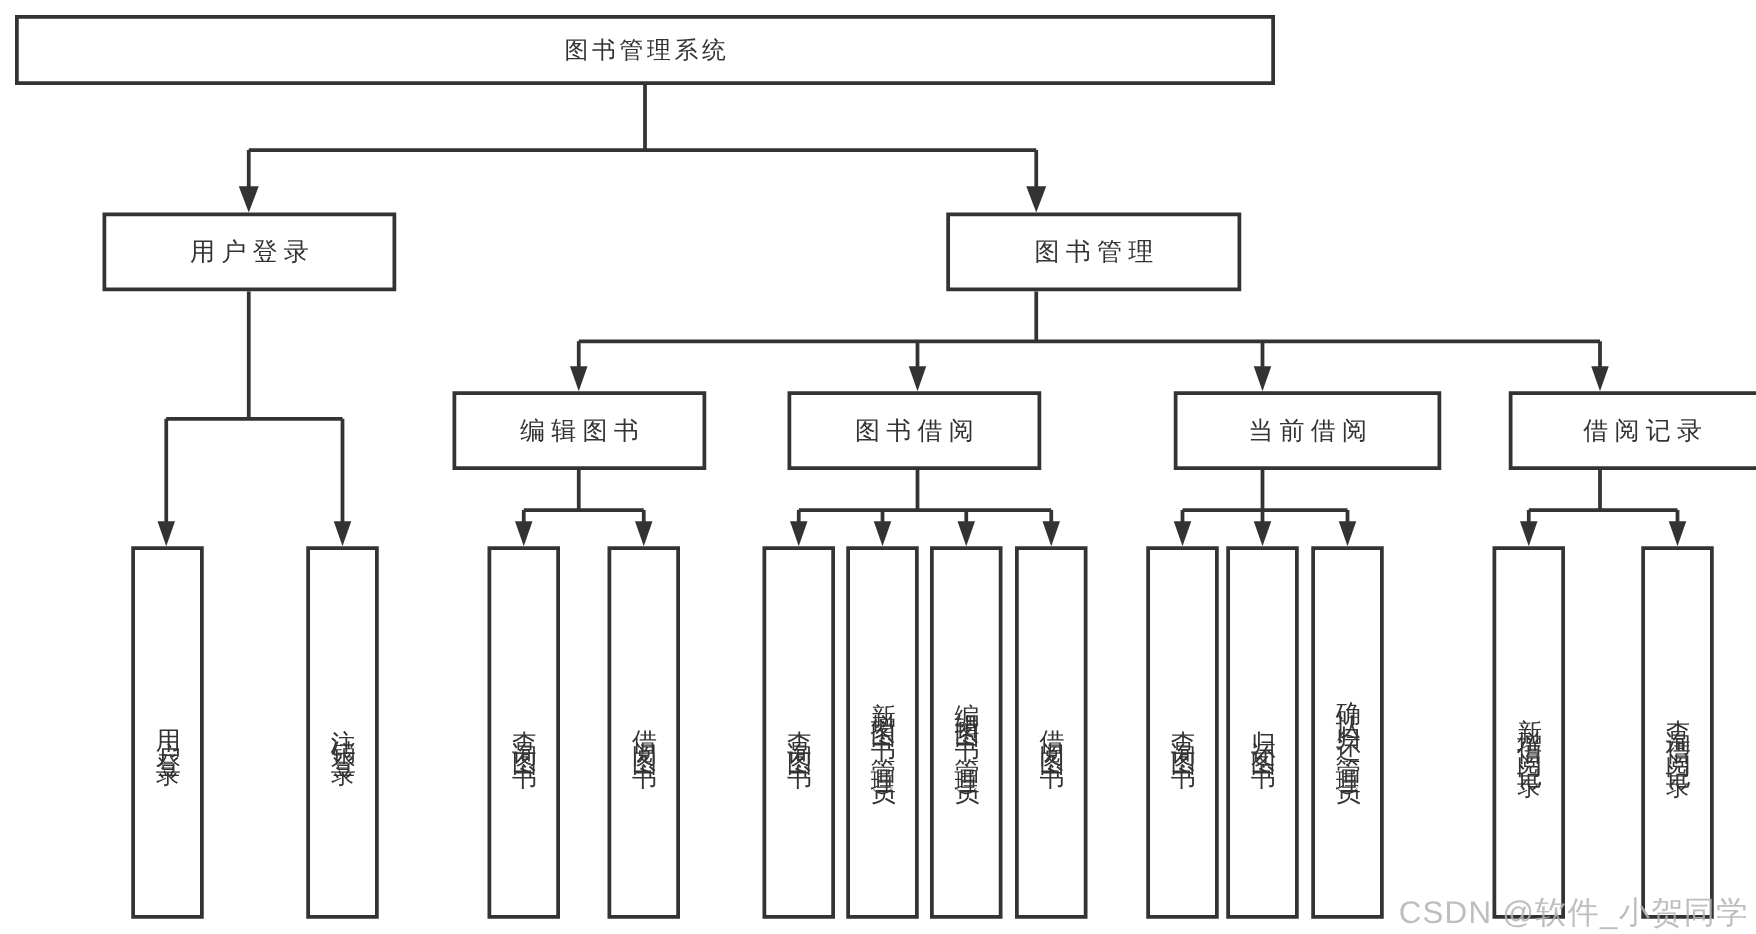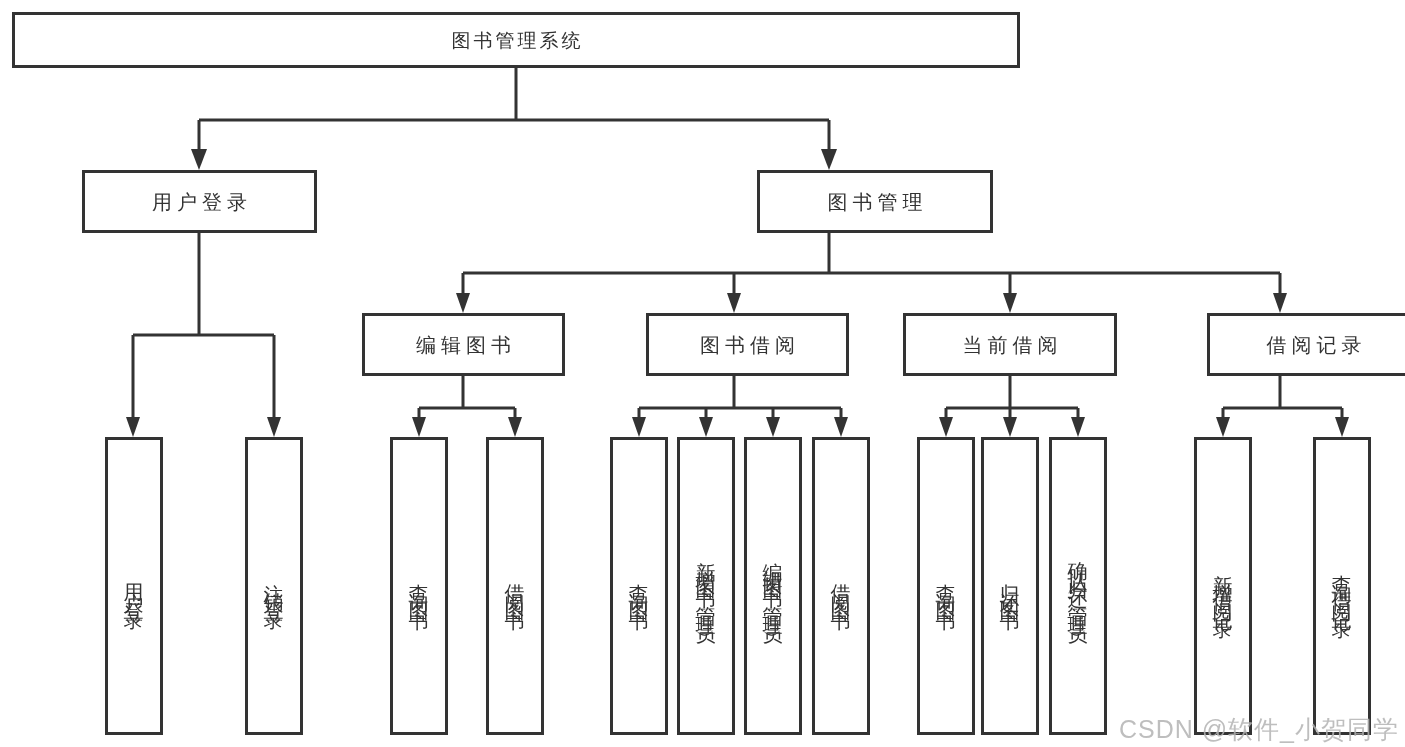--- a/index.html
+++ b/index.html
@@ -113,24 +113,24 @@
   <div class="node h" style="left:82px; top:170px; width:235px; height:63px;">
     <span class="lbl">用户登录</span>
   </div>
   <div class="node h" style="left:711px; top:170px; width:236px; height:63px;margin-left:46px;">
     <span class="lbl">图书管理</span>
   </div>
 
   <div class="node h" style="left:362px; top:313px; width:203px; height:63px;">
     <span class="lbl">编辑图书</span>
   </div>
-  <div class="node h" style="left:646px; top:313px; width:203px; height:63px;">
+  <div class="node h" style="left:630px; top:313px; width:203px; height:63px;">
     <span class="lbl">图书借阅</span>
   </div>
-  <div class="node h" style="left:903px; top:313px; width:214px; height:63px;">
+  <div class="node h" style="left:939px; top:313px; width:214px; height:63px;">
     <span class="lbl">当前借阅</span>
   </div>
   <div class="node h" style="left:1207px; top:313px; width:214px; height:63px;">
     <span class="lbl">借阅记录</span>
   </div>
 
   <div class="node v" style="left:105px; top:437px; width:58px; height:298px;">
     <span class="lbl">用户登录</span>
   </div>
   <div class="node v" style="left:245px; top:437px; width:58px; height:298px;">

